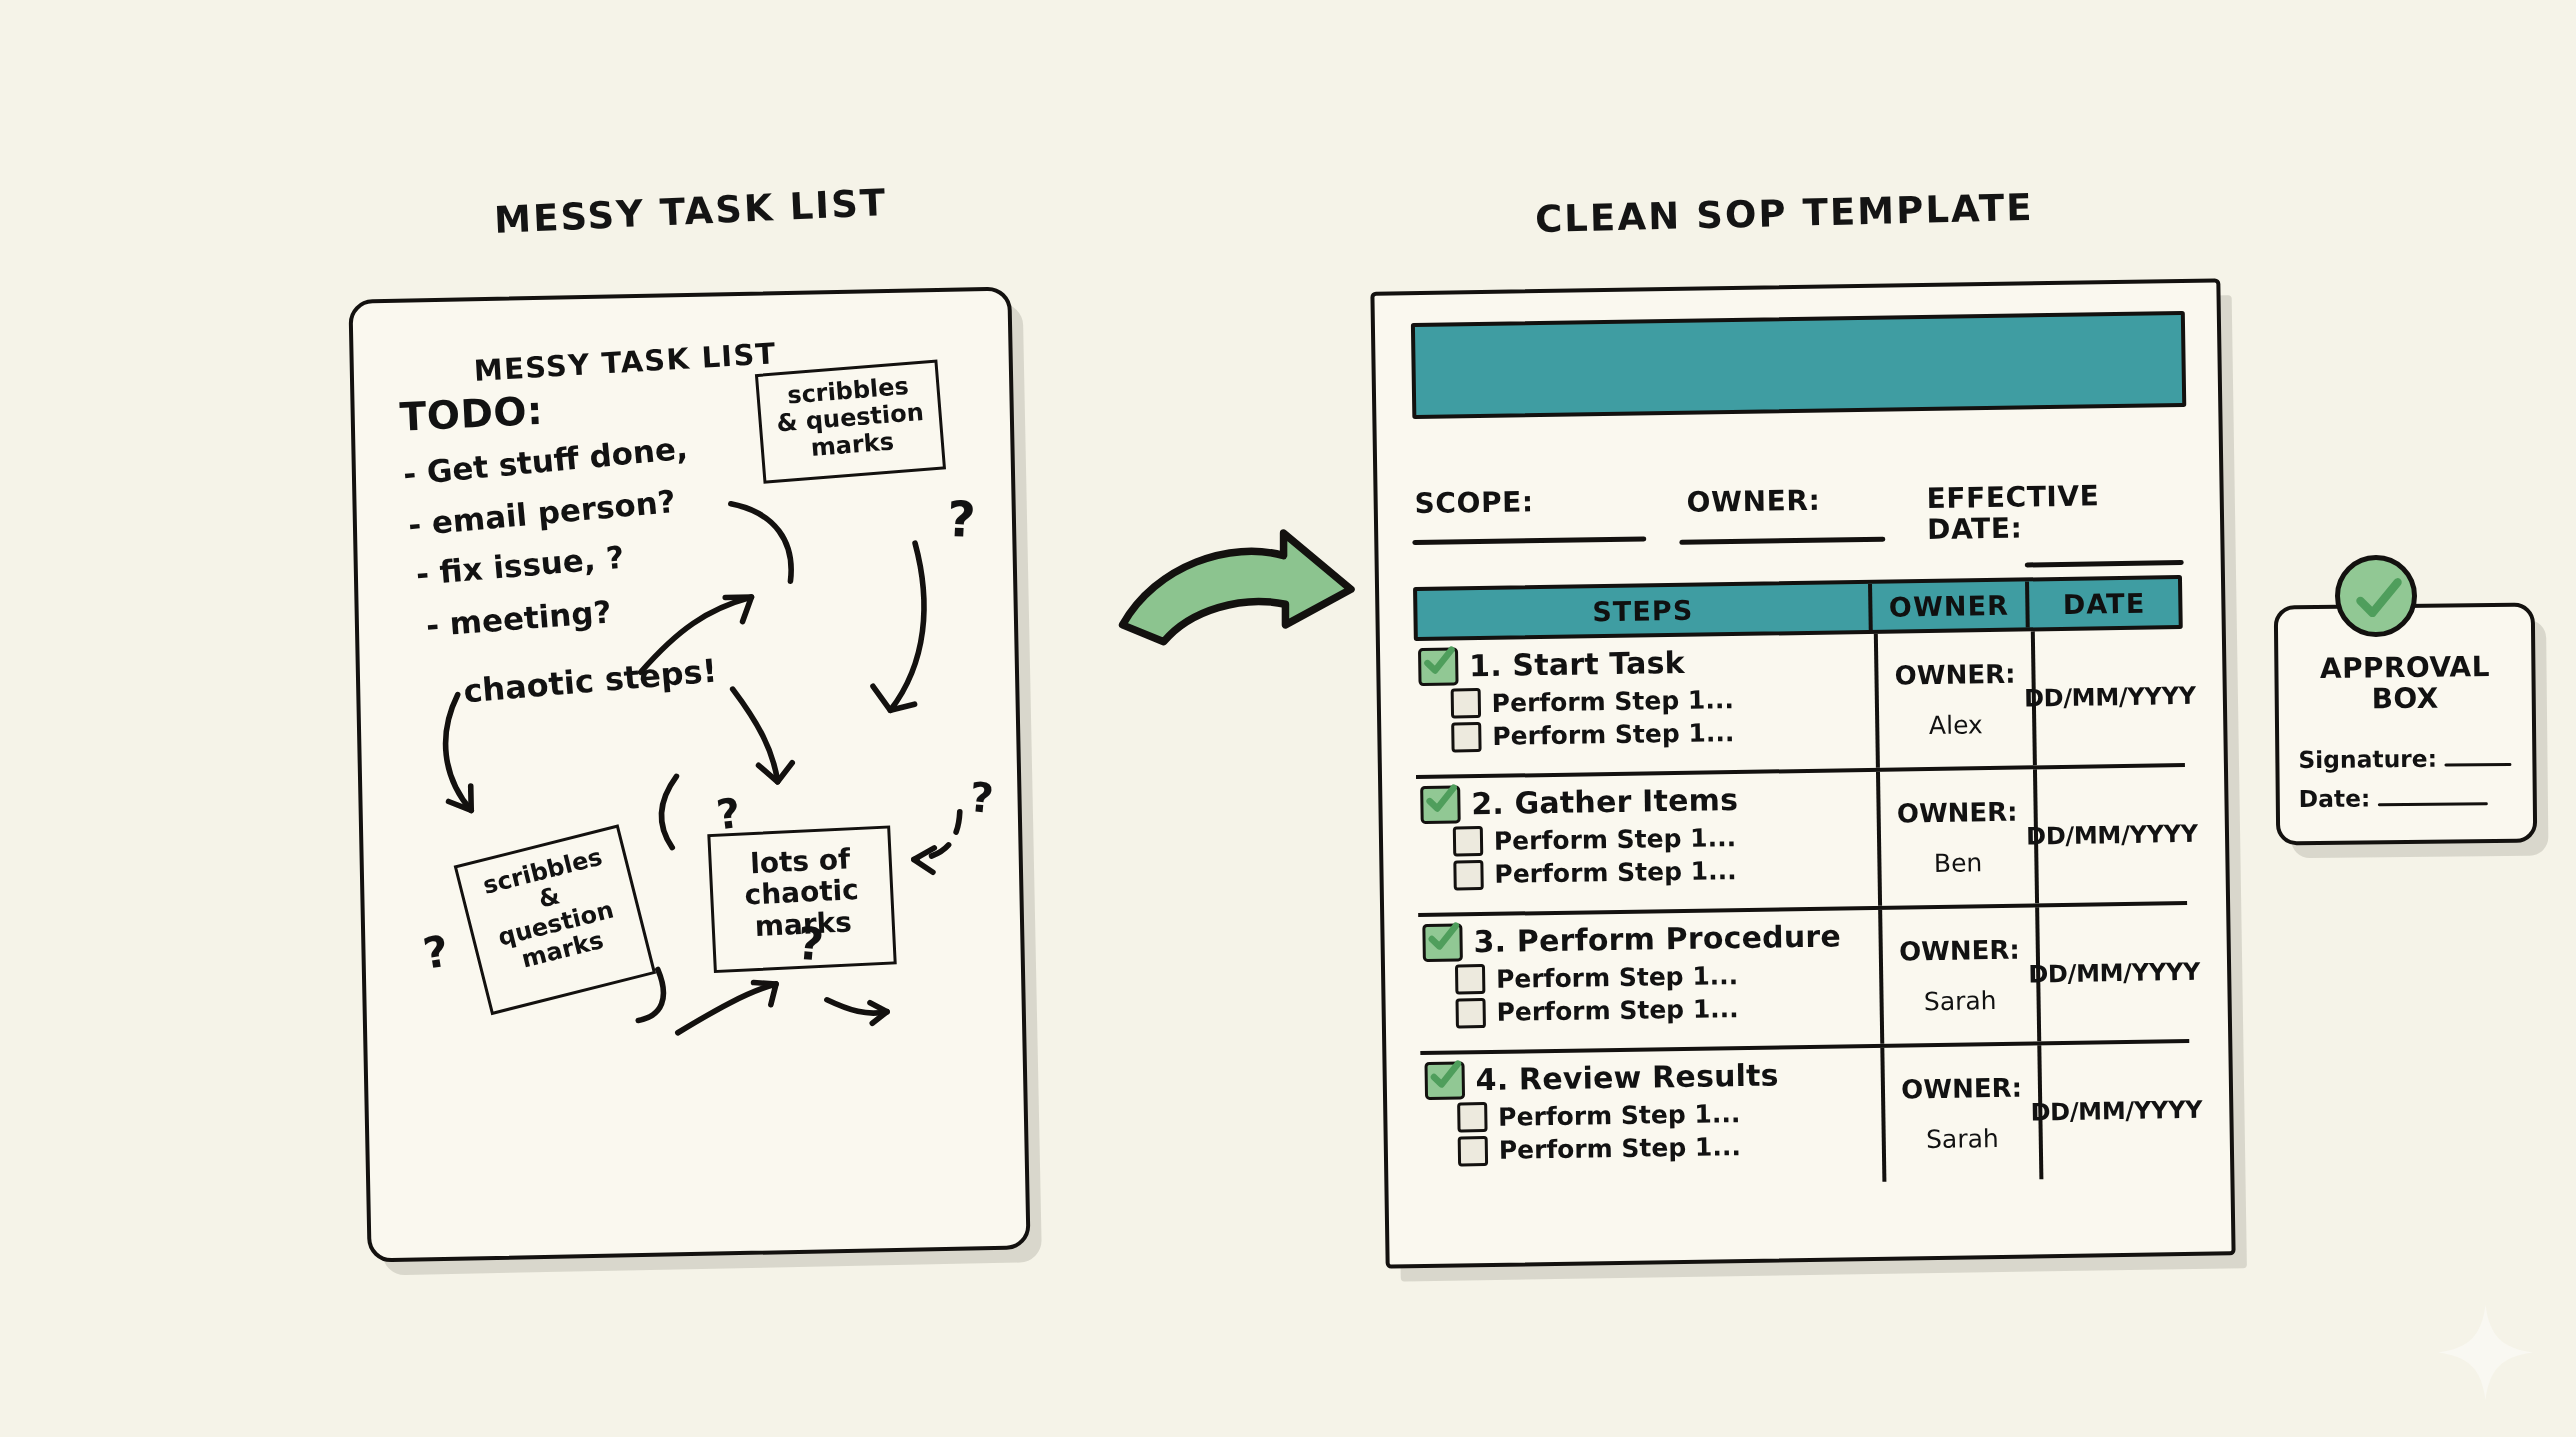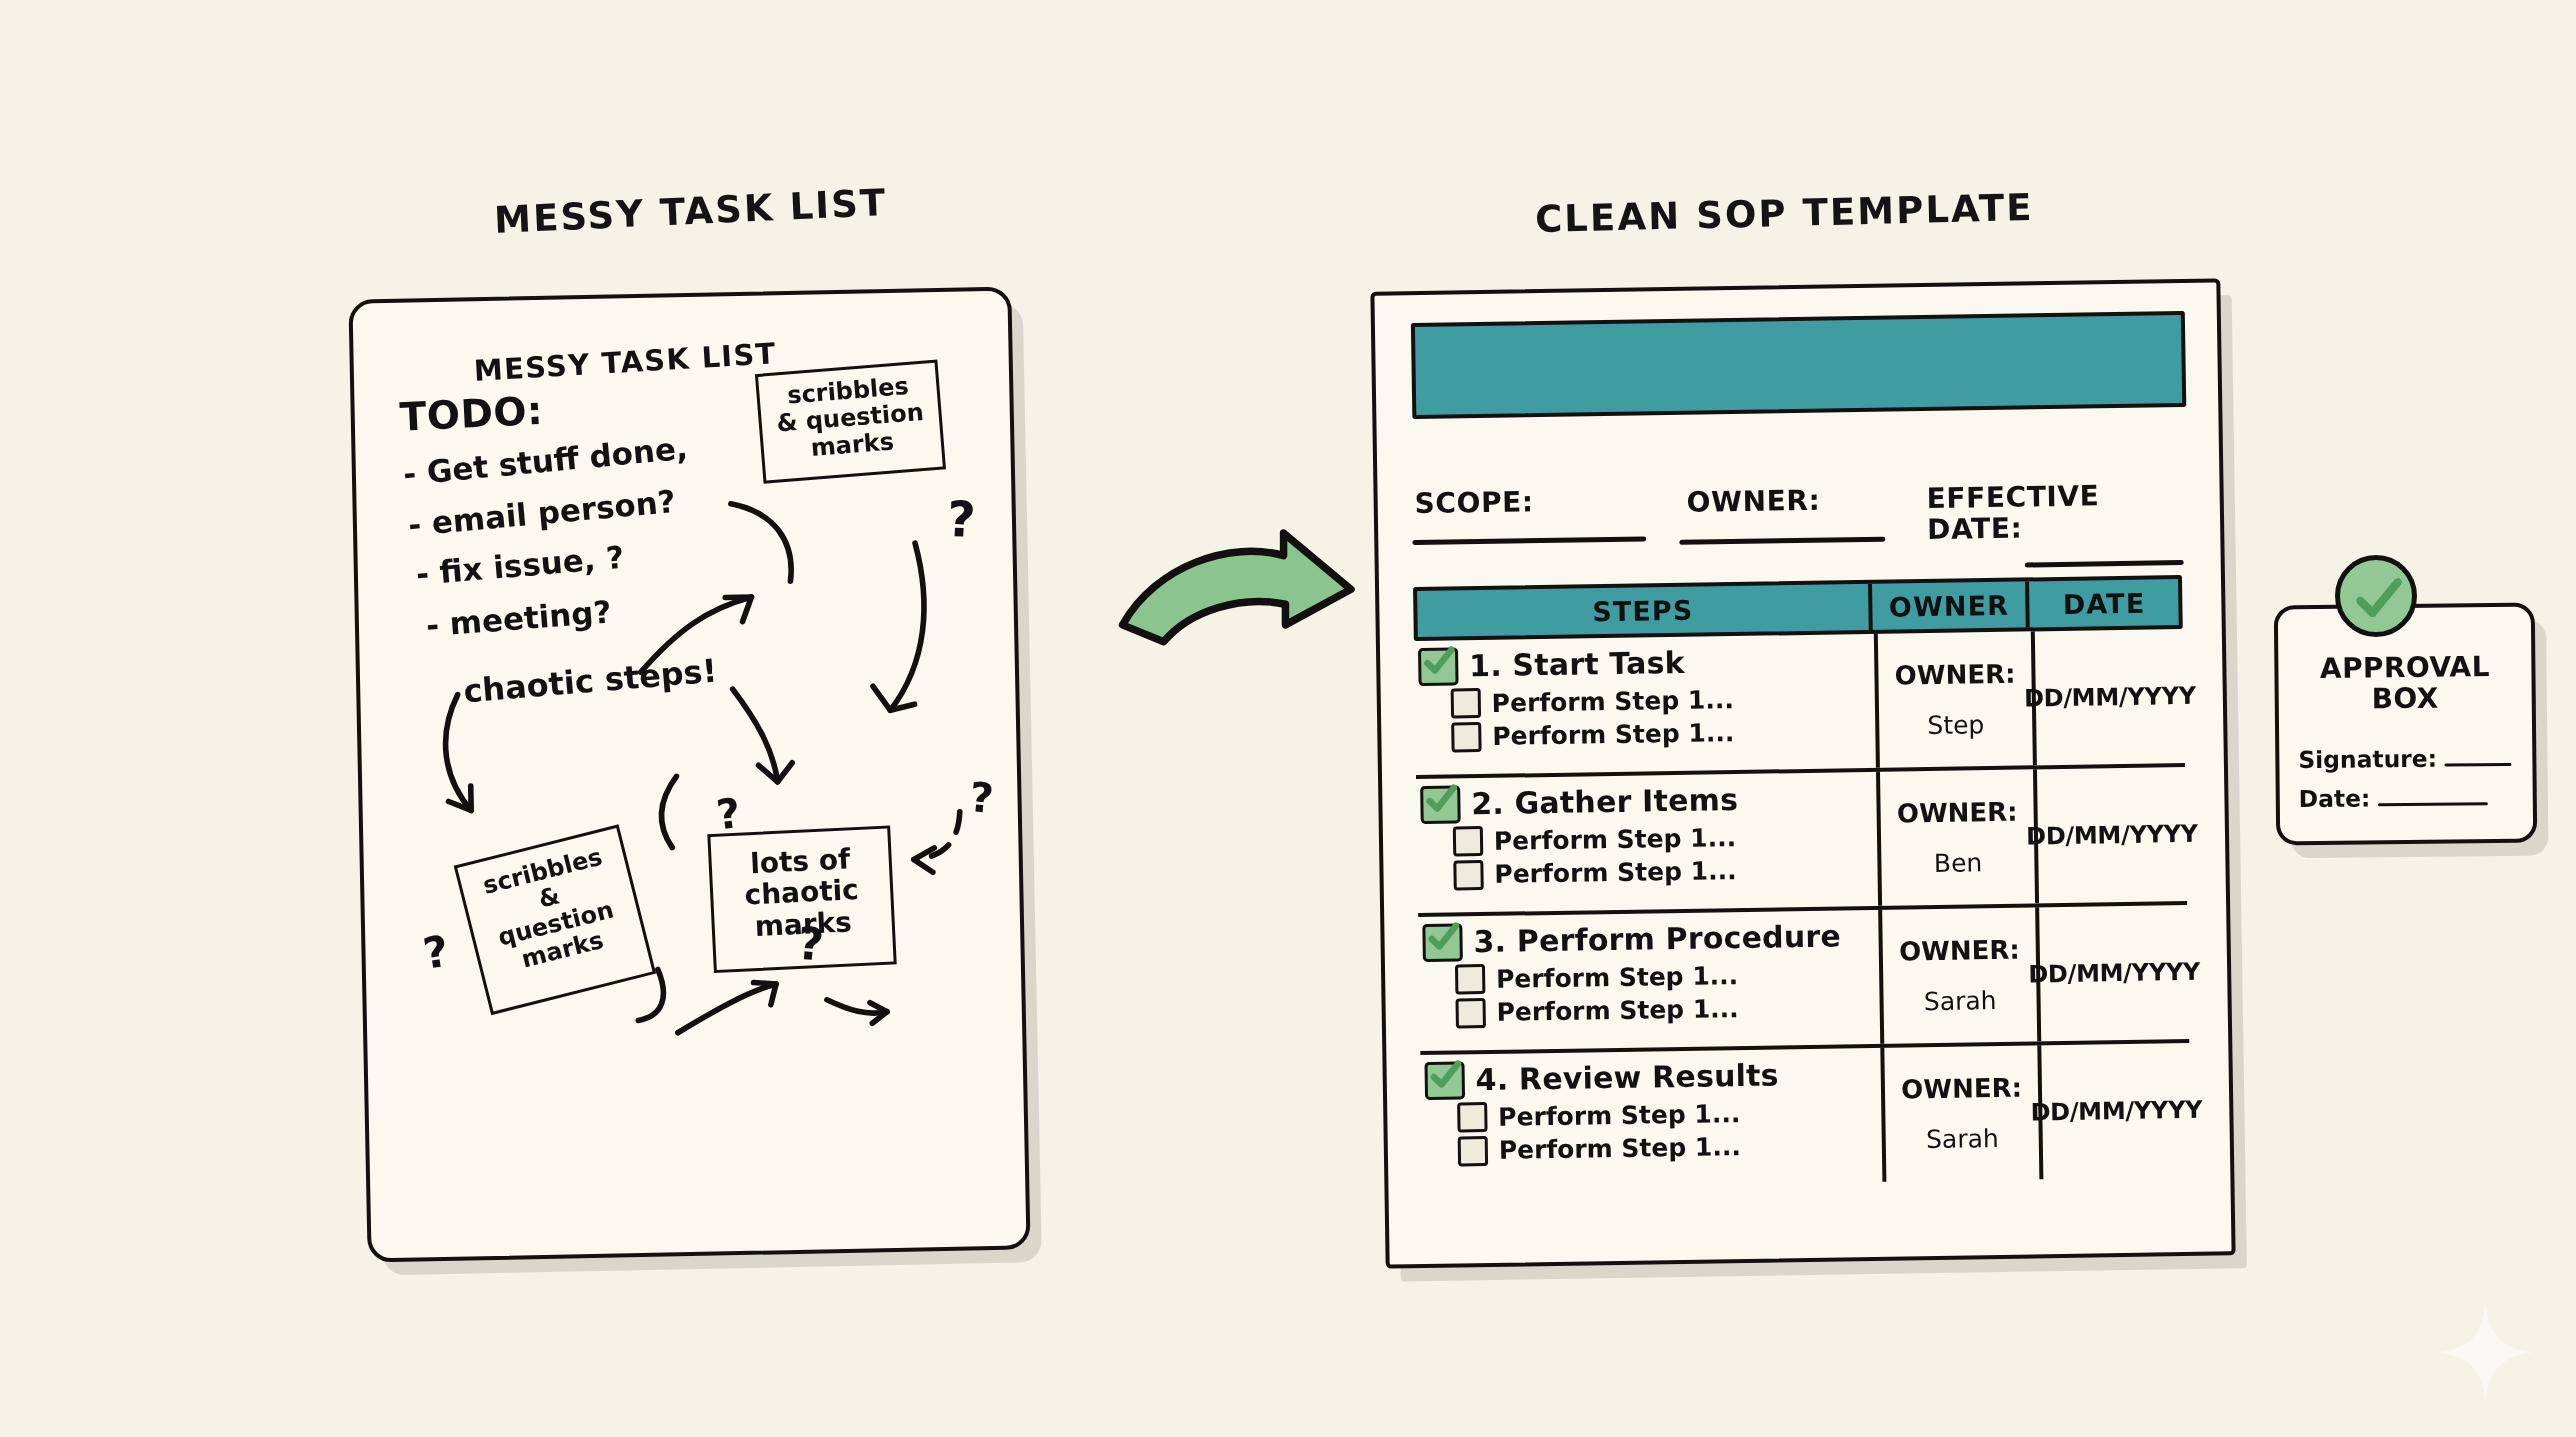--- a/index.html
+++ b/index.html
@@ -518,21 +518,21 @@
             <div class="chk-sub"></div>
             <div class="substep-label">Perform Step 1...</div>
           </div>
           <div class="substep">
             <div class="chk-sub"></div>
             <div class="substep-label">Perform Step 1...</div>
           </div>
         </div>
         <div class="cell-owner">
           <div>OWNER:</div>
-          <div class="own-name">Step</div>
+          <div class="own-name">Alex</div>
         </div>
         <div class="cell-date">DD/MM/YYYY</div>
       </div>
 
       <div class="sop-row">
         <div class="cell-steps">
           <div class="step-title-line">
             <div class="chk-main">
               <svg width="41" height="41" viewBox="0 0 44 44" fill="none" stroke="#4f9e5c" stroke-width="7" stroke-linecap="round" stroke-linejoin="round">
                 <path d="M11 26 L19 34 L37 12"></path>

